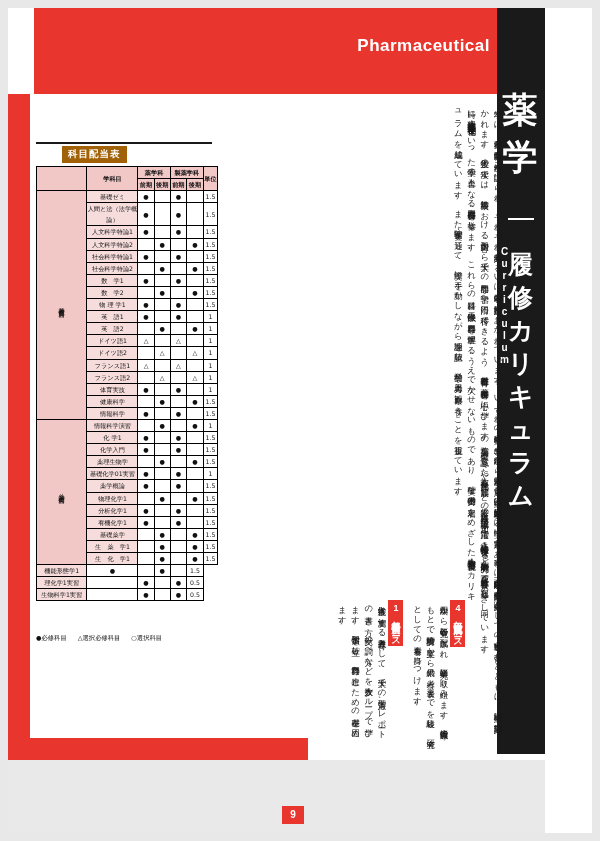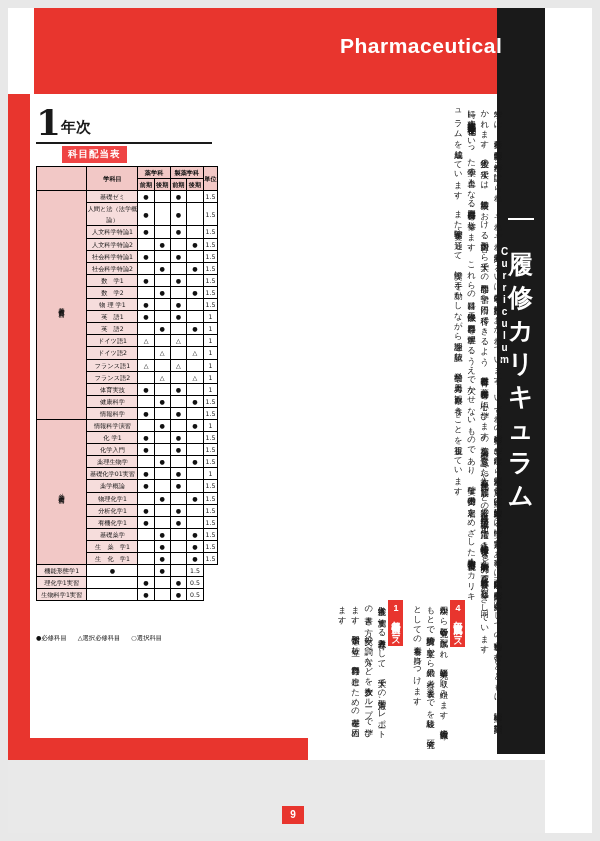--- a/index.html
+++ b/index.html
@@ -49,24 +49,24 @@
   }
   .right-black-edge{
     position:absolute;left:545px;top:8px;width:47px;height:825px;
     background:#ffffff;
   }
   
   .eng-title{
     position:absolute;left:340px;top:36px;width:150px;
     color:#ffffff;
     font-weight:bold;
-    font-size:21px;
+    font-size:17px;
     line-height:20px;
     letter-spacing:.5px;
-    text-align:center;
+    text-align:right;
   }
   
   .kanji-title{
     position:absolute;left:500px;top:86px;width:42px;
     color:#ffffff;
     font-family:"DejaVu Serif", serif;
     font-weight:bold;
     font-size:35px;
     line-height:47px;
     text-align:center;
@@ -135,21 +135,21 @@
   .year-suffix{
     font-family:"DejaVu Serif", serif;
     font-size:15px;font-weight:bold;color:#1a1a1a;
     display:inline-block;vertical-align:bottom;padding-bottom:3px;
   }
   .year-rule{
     position:absolute;left:36px;top:142px;width:176px;height:2px;background:#1a1a1a;
   }
   .subject-tag{
     position:absolute;left:62px;top:146px;
-    background:#ef4444;color:#ffffff;font-size:9.5px;font-weight:bold;
+    background:#a16207;color:#ffffff;font-size:9.5px;font-weight:bold;
     padding:2px 6px;letter-spacing:1px;
   }
   
   .tbl-wrap{
     position:absolute;left:36px;top:166px;width:182px;
   }
   table.curtbl{
     border-collapse:collapse;
     font-size:6.2px;
     font-family:"DejaVu Sans", sans-serif;
@@ -206,40 +206,38 @@
   <div class="left-strip-bottom"></div>
   <div class="bottom-grey"></div>
 
   <div class="right-black"></div>
   <div class="right-black-edge"></div>
 
   <div class="eng-title">
     <div>Pharmaceutical</div>
   </div>
 
+  <div class="kanji-title">薬　学</div>
   <div class="kanji-rule"></div>
   <div class="curriculum-label">Curriculum</div>
   <div class="kanji-sub">履修カリキュラム</div>
 
   <div class="vtext body-col-a">本学では、薬学科と製薬学科の二学科が設けられ、それぞれ六年制あるいは四年制の学習課程がおかれています。いずれの学科でも一年次から四年次までの学習内容はほぼ共通であり、五年次以降に専門分野が分かれます。入学後の一年次では、高等学校における学習内容から大学での専門的な学習へ円滑に移行できるよう、基礎教育科目と薬学基礎科目を中心に学びます。基礎ゼミや化学入門などの導入科目に加え、語学・情報科学・体育などの一般教養科目を履修し、同時に物理化学・有機化学・分析化学・生化学といった薬学の土台となる専門基礎科目を学修します。これらの科目は二年次以降の専門科目を理解するうえで欠かせないものであり、確実な基礎学力の定着をめざした少人数教育・実習重視のカリキュラムを編成しています。また実験・実習を通して、実際に手を動かしながら理論を確認し、科学的な思考力と観察力を養うことを重視しています。</div>
   <div class="vtext body-col-b">薬学の学びは、人々の健康と医療に直結する実学です。本学では一年次から医療人としての倫理観を育むとともに、地域医療や病院・薬局での実務を意識した教育を展開し、将来の医療現場で活躍できる薬剤師・研究者の育成をめざしています。</div>
 
   <div class="course-block" style="left:388px;top:600px;">
     <div class="course-head">1年基礎演習コース</div>
   </div>
   <div class="vtext" style="position:absolute;left:330px;top:600px;height:140px;width:58px;">入学直後に実施する導入教育として、大学での学習方法、レポートの書き方、文献の調べ方などを少人数グループで学びます。学習習慣を確立し、専門科目へ進むための基礎を固めます。</div>
 
   <div class="course-block" style="left:450px;top:600px;">
     <div class="course-head">4年研究室配属コース</div>
   </div>
   <div class="vtext" style="position:absolute;left:404px;top:600px;height:140px;width:46px;">四年次から各研究室に配属され、卒業研究に取り組みます。指導教員のもとで実験計画の立案から結果の考察、発表までを経験し、研究者としての素養を身につけます。</div>
 
-  <div class="year-head">
-    <span class="year-num">1</span><span class="year-suffix">年次</span>
-  </div>
   <div class="year-rule"></div>
   <div class="subject-tag">科目配当表</div>
 
   <div class="tbl-wrap">
     <table class="curtbl">
       <thead>
         <tr>
           <th class="th-red" rowspan="2"></th>
           <th class="th-red" rowspan="2">学科目</th>
           <th class="th-red" colspan="2">薬学科</th>

